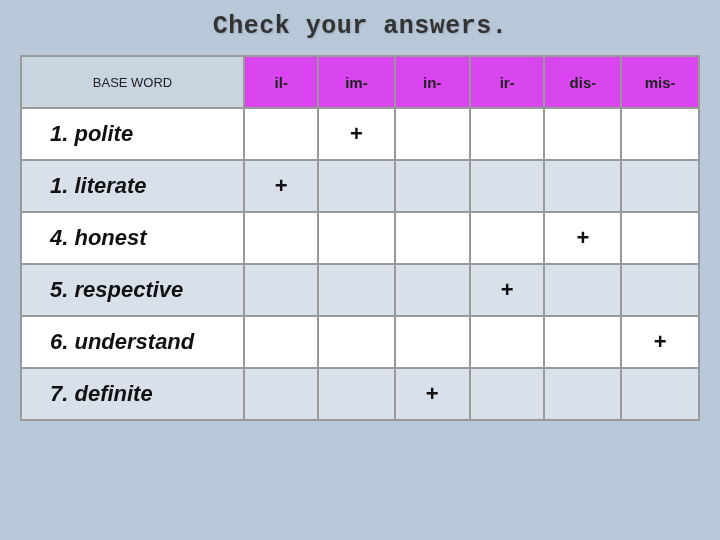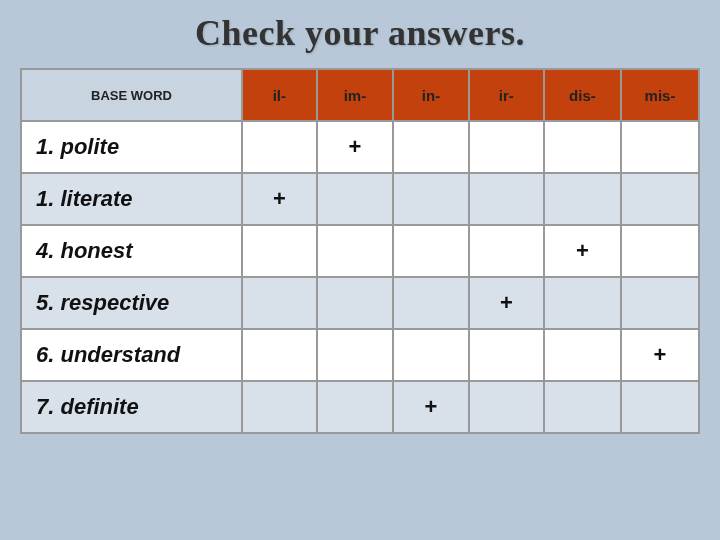--- a/index.html
+++ b/index.html
@@ -10,25 +10,25 @@
       background-color: #b8c8d8;
       font-family: Arial, sans-serif;
       display: flex;
       flex-direction: column;
       align-items: center;
       justify-content: flex-start;
       padding: 12px 20px;
     }
 
     .page-title {
-      font-size: 36px;
+      font-size: 25px;
       font-weight: bold;
       color: #333;
       margin-bottom: 14px;
-      font-family: Liberation Serif, serif;
+      font-family: Liberation Mono, monospace;
       text-shadow: 1px 1px 2px rgba(0,0,0,0.15);
       letter-spacing: 0.5px;
     }
 
     .answer-table {
       width: 680px;
       border-collapse: collapse;
       background: transparent;
     }
 
@@ -37,45 +37,45 @@
       border: 2px solid #999;
       text-align: center;
       padding: 0;
       height: 52px;
       vertical-align: middle;
     }
 
     .answer-table th.base-word-header {
       background-color: #c8d4e0;
       font-size: 13px;
-      font-weight: bold;
+      font-weight: normal;
       color: #222;
       width: 240px;
       text-align: center;
     }
 
     .answer-table th.prefix-header {
-      background-color: #c2410c;
+      background-color: #d946ef;
       font-size: 15px;
       font-weight: bold;
       color: #222;
       width: 88px;
     }
 
     
     .answer-table tr:nth-child(odd) td {
       background-color: #ffffff;
     }
     .answer-table tr:nth-child(even) td {
       background-color: #d8e0ea;
     }
 
     .answer-table td.word-cell {
       text-align: left;
-      padding-left: 14px;
+      padding-left: 28px;
       font-size: 22px;
       font-style: italic;
       font-weight: bold;
       color: #111;
       background-color: inherit;
     }
 
     .answer-table td.answer-cell {
       font-size: 22px;
       font-weight: bold;

